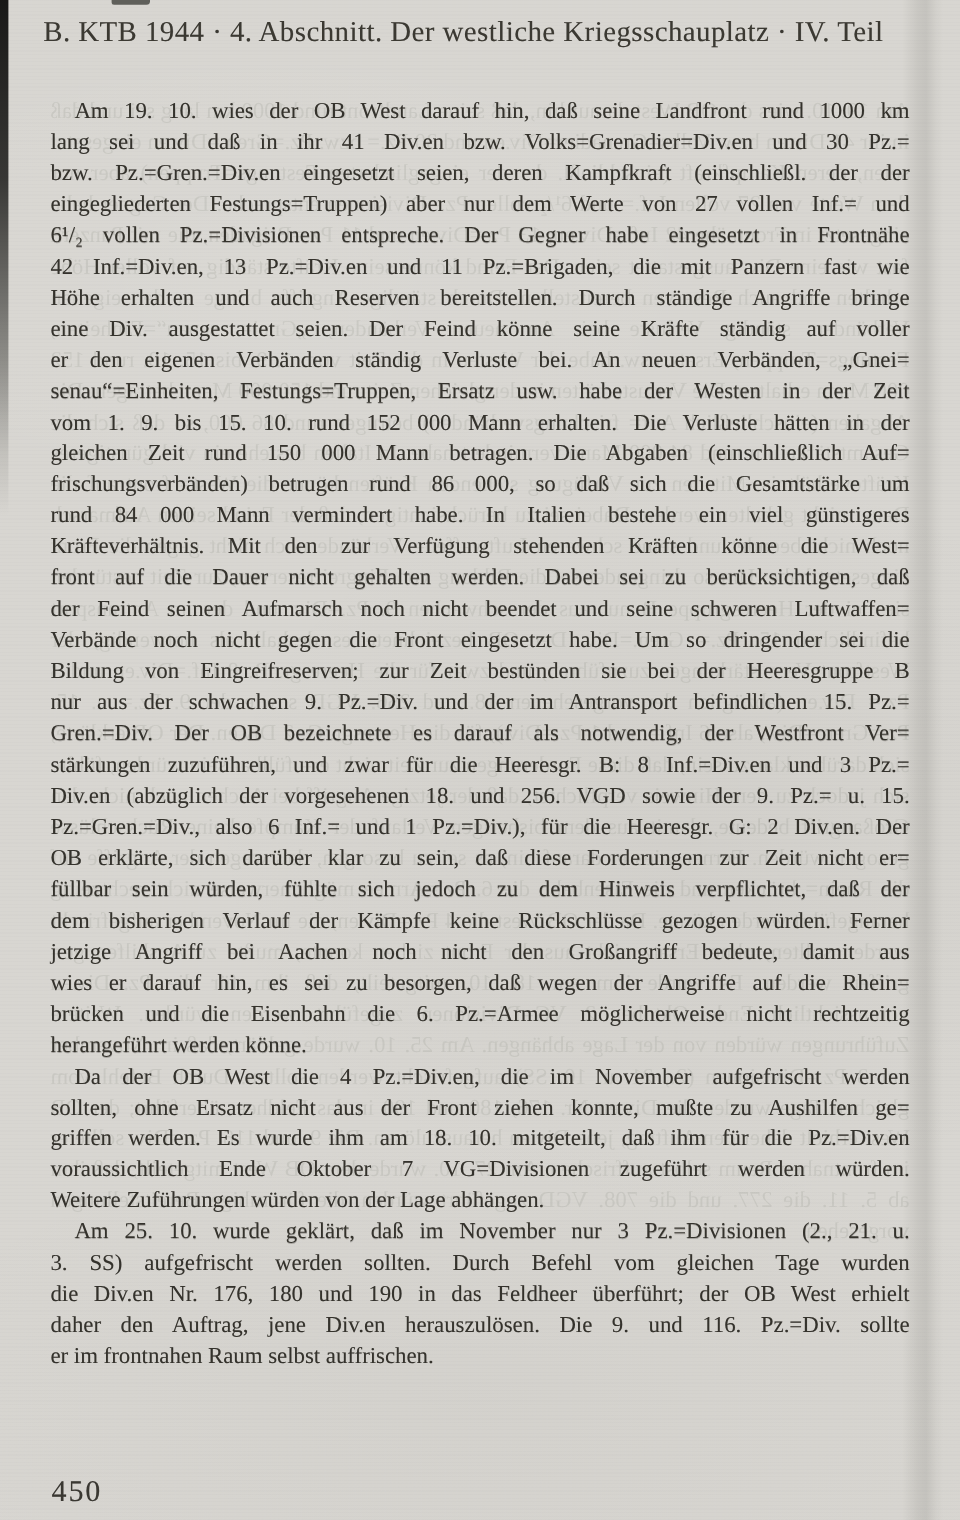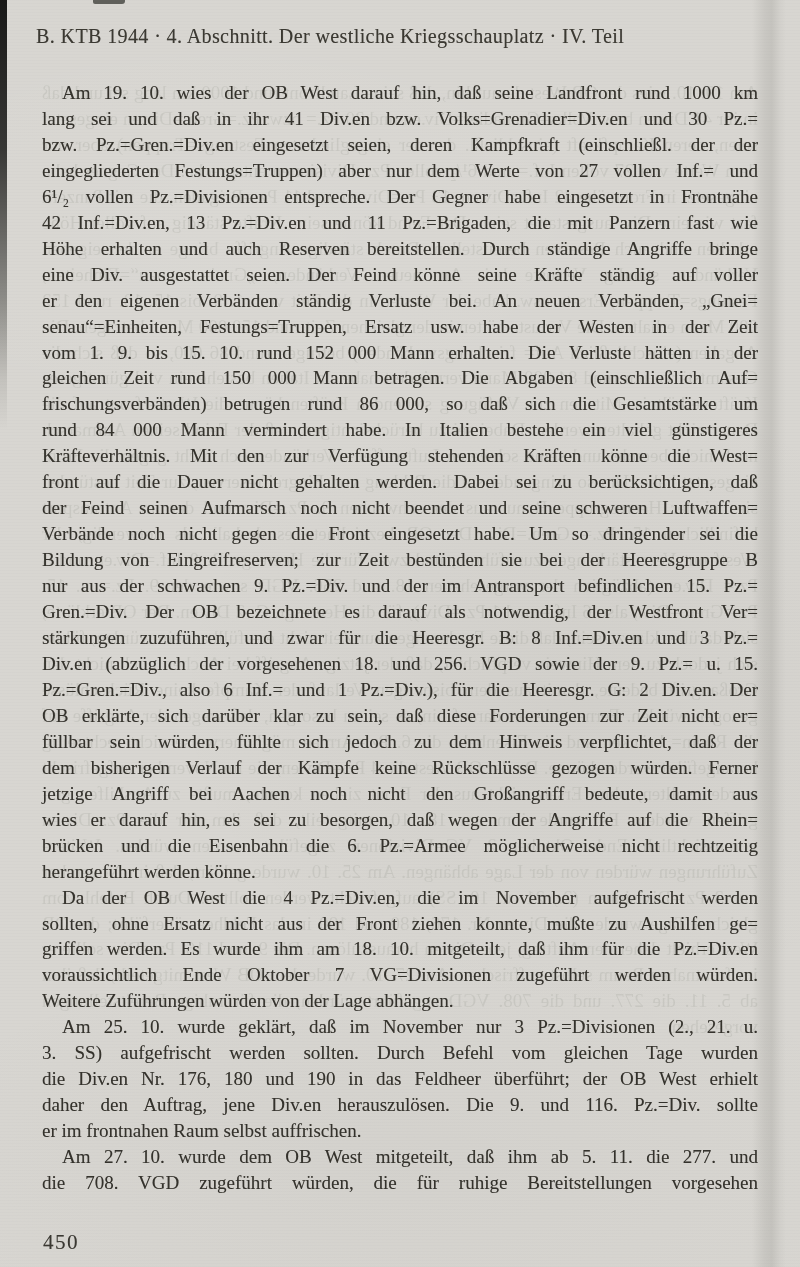--- a/index.html
+++ b/index.html
@@ -58,22 +58,22 @@
     filter: blur(0.6px);
     font-size: 19px;
     line-height: 25.95px;
     text-align: justify;
     overflow: hidden;
     pointer-events: none;
     user-select: none;
   }
 
   .running-head {
-    position: absolute; left: 36px; top: 25px;
-    font-size: 20px;
+    position: absolute; left: 36px; top: 14px;
+    font-size: 24px;
     letter-spacing: 0.4px;
     color: #3b3932;
     text-shadow: 0.2px 0.2px 0 rgba(52,50,45,0.35);
     white-space: nowrap;
   }
 
   .body-block {
     position: absolute; left: 42px; top: 80px; width: 716px;
     font-size: 19px;
     line-height: 25.95px;
@@ -84,21 +84,21 @@
   .line {
     text-align: justify;
     text-align-last: justify;
     white-space: nowrap;
   }
   .paragraph .line:first-child { text-indent: 20px; }
   .line.flush { text-align-last: left; font-family: Liberation Serif, serif; }
 
   .folio {
     position: absolute; left: 43px; top: 1230px;
-    font-size: 21px;
+    font-size: 25px;
     letter-spacing: 1.5px;
     color: #3a3832;
     text-shadow: 0.2px 0.2px 0 rgba(52,50,45,0.35);
   }
 </style>
 </head>
 <body>
 
 <div class="page">
   <div class="edge-left"></div>
@@ -149,20 +149,16 @@
         <div class="line">voraussichtlich Ende Oktober 7 VG=Divisionen zugeführt werden würden.</div>
         <div class="line flush">Weitere Zuführungen würden von der Lage abhängen.</div>
       </div>
       <div class="paragraph">
         <div class="line">Am 25. 10. wurde geklärt, daß im November nur 3 Pz.=Divisionen (2., 21. u.</div>
         <div class="line">3. SS) aufgefrischt werden sollten. Durch Befehl vom gleichen Tage wurden</div>
         <div class="line">die Div.en Nr. 176, 180 und 190 in das Feldheer überführt; der OB West erhielt</div>
         <div class="line">daher den Auftrag, jene Div.en herauszulösen. Die 9. und 116. Pz.=Div. sollte</div>
         <div class="line flush">er im frontnahen Raum selbst auffrischen.</div>
       </div>
-      <div class="paragraph">
-        <div class="line">Am 27. 10. wurde dem OB West mitgeteilt, daß ihm ab 5. 11. die 277. und</div>
-        <div class="line">die 708. VGD zugeführt würden, die für ruhige Bereitstellungen vorgesehen</div>
-      </div>
     </main>
 
   <footer class="folio">450</footer>
 </div>
 
 </body></html>

